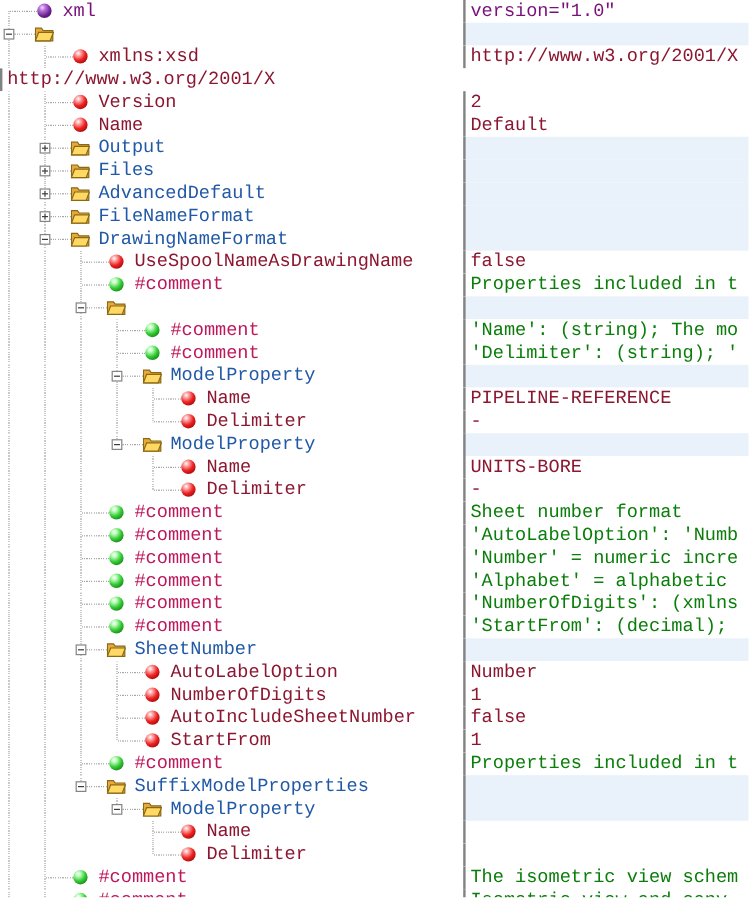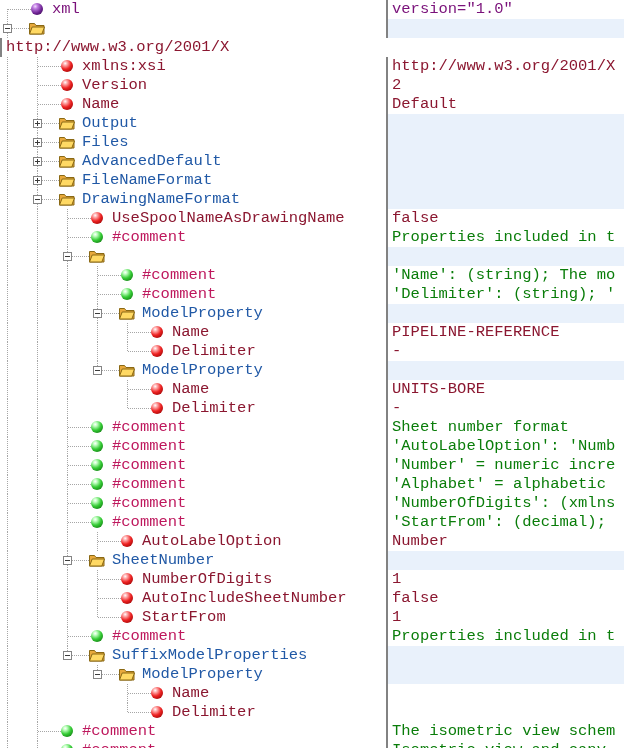--- a/index.html
+++ b/index.html
@@ -72,31 +72,31 @@
           <span class="expander" style="left: 3px;"></span>
           <span class="ficon" style="left: 29px;"><svg width="16" height="13" viewBox="0 0 16 13">
               <path d="M0.5 1.5 h5 l1.5 2 h8 v8.5 h-14.5 z" fill="#e8a93c" stroke="#8a6914" stroke-width="1"></path>
               <path d="M0.5 12 L3.2 5 h12.3 L12.8 12 z" fill="#ffd964" stroke="#8a6914" stroke-width="1"></path>
             </svg></span>
         </div>
     <div class="cv vblue"></div>
   </div>
 
   <div class="row">
+    <div class="ct">
+          <i class="vg" style="left: 7px;"></i>
+          <i class="vg conn-full" style="left: 37px;"></i>
+          <i class="hg" style="left: 38px; width: 23px;"></i>
+          <span class="sphere red" style="left: 61px;"></span>
+          <span class="label t-attribute" style="left: 82px;">xmlns:xsd</span>
+        </div>
     <div class="cv v-attribute">http://www.w3.org/2001/X</div>
   </div>
 
   <div class="row">
-    <div class="ct">
-          <i class="vg" style="left: 7px;"></i>
-          <i class="vg conn-full" style="left: 37px;"></i>
-          <i class="hg" style="left: 38px; width: 23px;"></i>
-          <span class="sphere red" style="left: 61px;"></span>
-          <span class="label t-attribute" style="left: 82px;">xmlns:xsi</span>
-        </div>
     <div class="cv v-attribute">http://www.w3.org/2001/X</div>
   </div>
 
   <div class="row">
     <div class="ct">
           <i class="vg" style="left: 7px;"></i>
           <i class="vg conn-full" style="left: 37px;"></i>
           <i class="hg" style="left: 38px; width: 23px;"></i>
           <span class="sphere red" style="left: 61px;"></span>
           <span class="label t-attribute" style="left: 82px;">Version</span>
@@ -413,43 +413,43 @@
           <span class="sphere green" style="left: 91px;"></span>
           <span class="label t-comment" style="left: 112px;">#comment</span>
         </div>
     <div class="cv v-comment">'StartFrom': (decimal);</div>
   </div>
 
   <div class="row">
     <div class="ct">
           <i class="vg" style="left: 7px;"></i>
           <i class="vg" style="left: 37px;"></i>
+          <i class="vg conn-full" style="left: 67px;"></i>
+          <i class="hg" style="left: 68px; width: 23px;"></i>
+          <span class="expander" style="left: 63px;"></span>
+          <span class="ficon" style="left: 89px;"><svg width="16" height="13" viewBox="0 0 16 13">
+              <path d="M0.5 1.5 h5 l1.5 2 h8 v8.5 h-14.5 z" fill="#e8a93c" stroke="#8a6914" stroke-width="1"></path>
+              <path d="M0.5 12 L3.2 5 h12.3 L12.8 12 z" fill="#ffd964" stroke="#8a6914" stroke-width="1"></path>
+            </svg></span>
+          <span class="label t-element" style="left: 112px;">SheetNumber</span>
+        </div>
+    <div class="cv vblue"></div>
+  </div>
+
+  <div class="row">
+    <div class="ct">
+          <i class="vg" style="left: 7px;"></i>
+          <i class="vg" style="left: 37px;"></i>
           <i class="vg" style="left: 67px;"></i>
           <i class="vg conn-full" style="left: 97px;"></i>
           <i class="hg" style="left: 98px; width: 23px;"></i>
           <span class="sphere red" style="left: 121px;"></span>
           <span class="label t-attribute" style="left: 142px;">AutoLabelOption</span>
         </div>
     <div class="cv v-attribute">Number</div>
-  </div>
-
-  <div class="row">
-    <div class="ct">
-          <i class="vg" style="left: 7px;"></i>
-          <i class="vg" style="left: 37px;"></i>
-          <i class="vg conn-full" style="left: 67px;"></i>
-          <i class="hg" style="left: 68px; width: 23px;"></i>
-          <span class="expander" style="left: 63px;"></span>
-          <span class="ficon" style="left: 89px;"><svg width="16" height="13" viewBox="0 0 16 13">
-              <path d="M0.5 1.5 h5 l1.5 2 h8 v8.5 h-14.5 z" fill="#e8a93c" stroke="#8a6914" stroke-width="1"></path>
-              <path d="M0.5 12 L3.2 5 h12.3 L12.8 12 z" fill="#ffd964" stroke="#8a6914" stroke-width="1"></path>
-            </svg></span>
-          <span class="label t-element" style="left: 112px;">SheetNumber</span>
-        </div>
-    <div class="cv vblue"></div>
   </div>
 
   <div class="row">
     <div class="ct">
           <i class="vg" style="left: 7px;"></i>
           <i class="vg" style="left: 37px;"></i>
           <i class="vg" style="left: 67px;"></i>
           <i class="vg conn-full" style="left: 97px;"></i>
           <i class="hg" style="left: 98px; width: 23px;"></i>
           <span class="sphere red" style="left: 121px;"></span>

